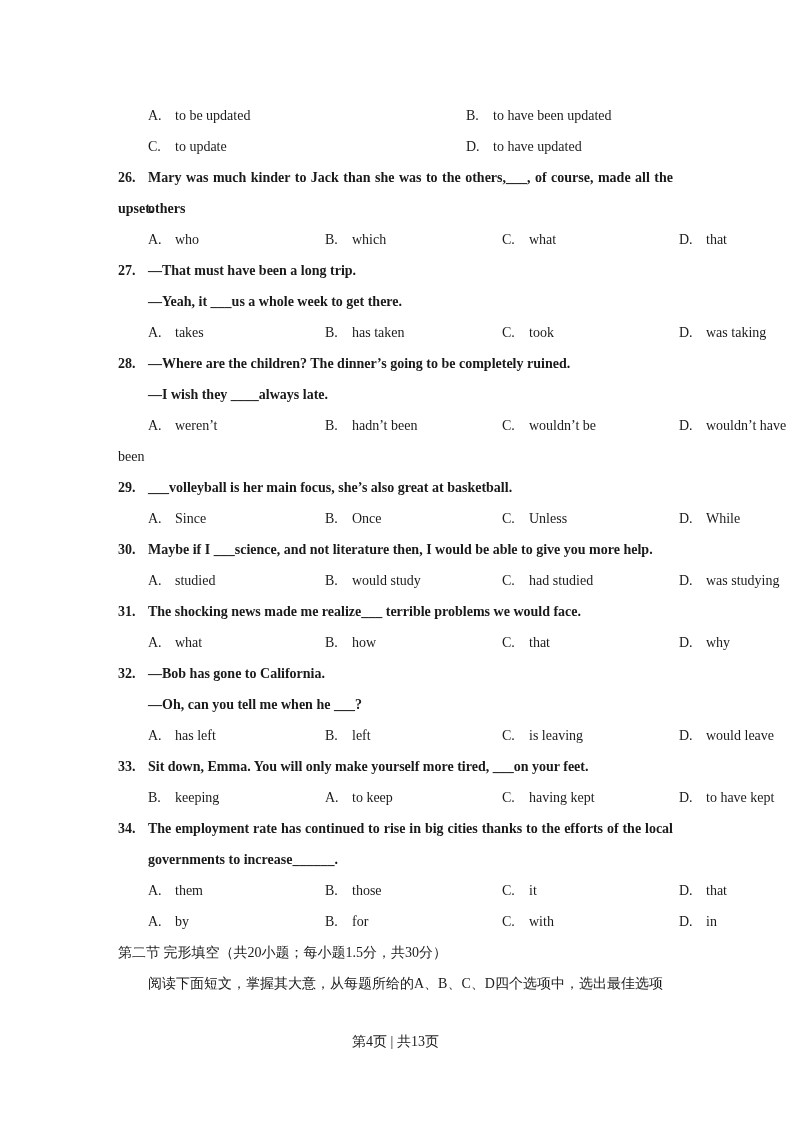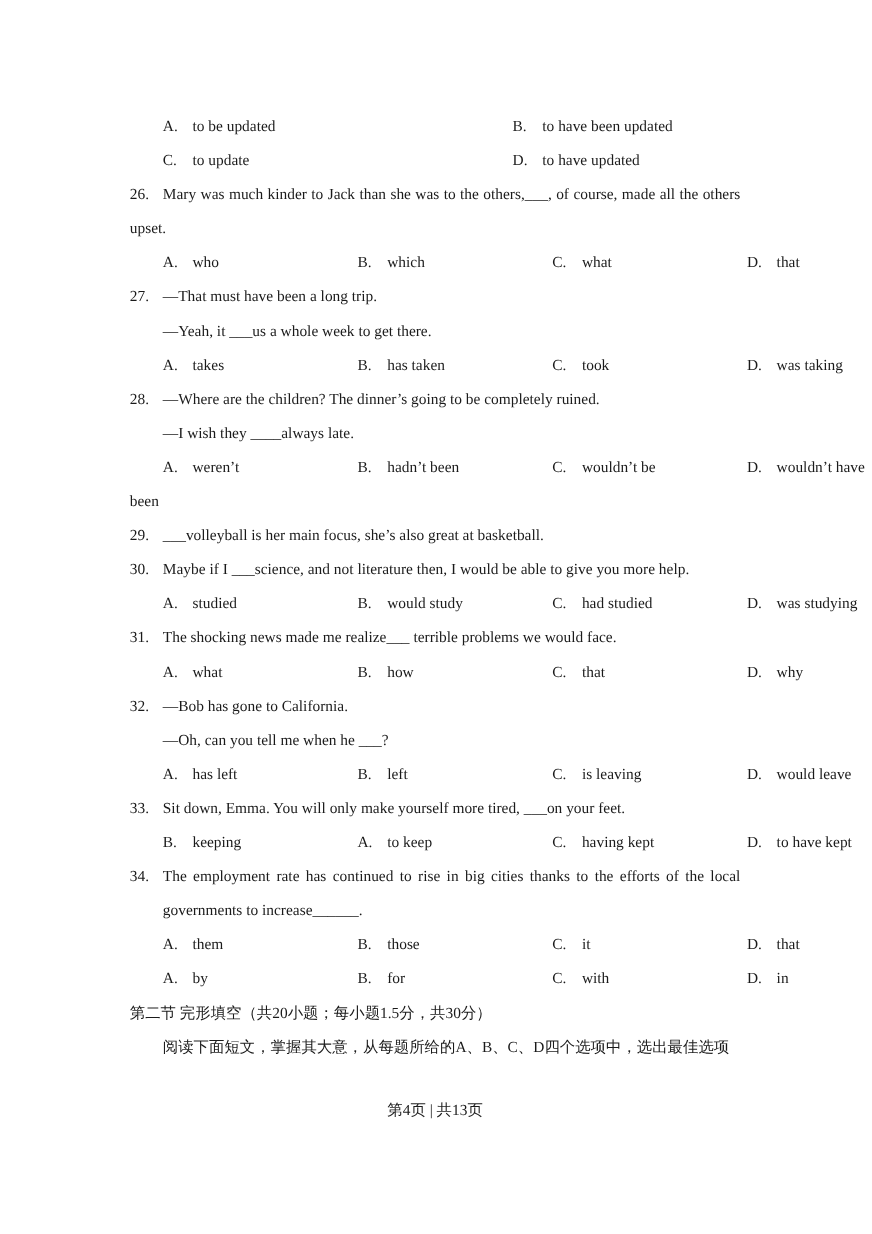--- a/index.html
+++ b/index.html
@@ -11,21 +11,21 @@
     color: #1a1a1a;
     position: relative;
     overflow: hidden;
   }
   .content {
     position: absolute;
     left: 118px; top: 100px;
     width: 555px;
   }
   .line { height: 31px; line-height: 31px; white-space: nowrap; }
-  .stem-flex { display: flex; }
+  .stem-flex { display: flex; font-weight: bold; }
   .qnum { flex: 0 0 30px; }
   .stem-text { flex: 1 1 auto; min-width: 0; }
   .justify .stem-text {
     white-space: normal;
     text-align: justify;
     text-align-last: justify;
   }
   .indent { padding-left: 30px; }
   .opts { display: flex; padding-left: 30px; gap: 36px; }
   .opts4 .opt { flex: 0 0 141px; }
@@ -95,20 +95,26 @@
         <span class="opt"><span class="okey">C.</span><span>wouldn’t be</span></span>
         <span class="opt"><span class="okey">D.</span><span>wouldn’t have</span></span>
       </div>
       <div class="line">been</div>
     </div>
     <div class="question">
       <div class="line stem-flex">
         <span class="qnum">29.</span>
         <span class="stem-text">___volleyball is her main focus, she’s also great at basketball.</span>
       </div>
+      <div class="line opts opts4">
+        <span class="opt"><span class="okey">A.</span><span>Since</span></span>
+        <span class="opt"><span class="okey">B.</span><span>Once</span></span>
+        <span class="opt"><span class="okey">C.</span><span>Unless</span></span>
+        <span class="opt"><span class="okey">D.</span><span>While</span></span>
+      </div>
     </div>
     <div class="question">
       <div class="line stem-flex">
         <span class="qnum">30.</span>
         <span class="stem-text">Maybe if I ___science, and not literature then, I would be able to give you more help.</span>
       </div>
       <div class="line opts opts4">
         <span class="opt"><span class="okey">A.</span><span>studied</span></span>
         <span class="opt"><span class="okey">B.</span><span>would study</span></span>
         <span class="opt"><span class="okey">C.</span><span>had studied</span></span>

